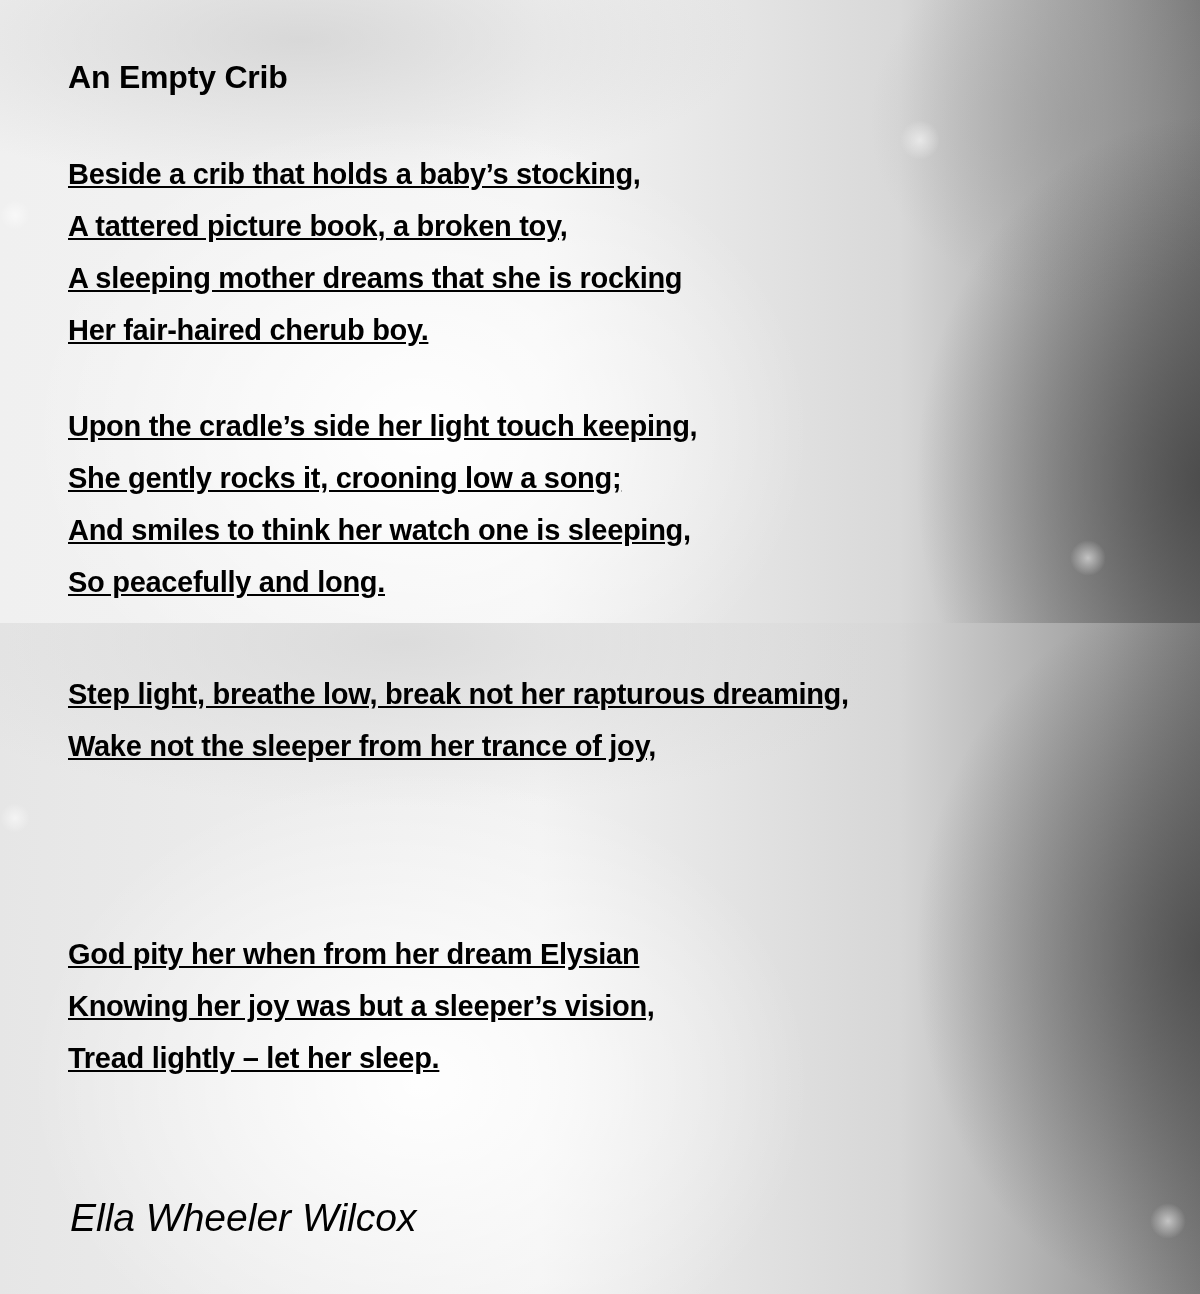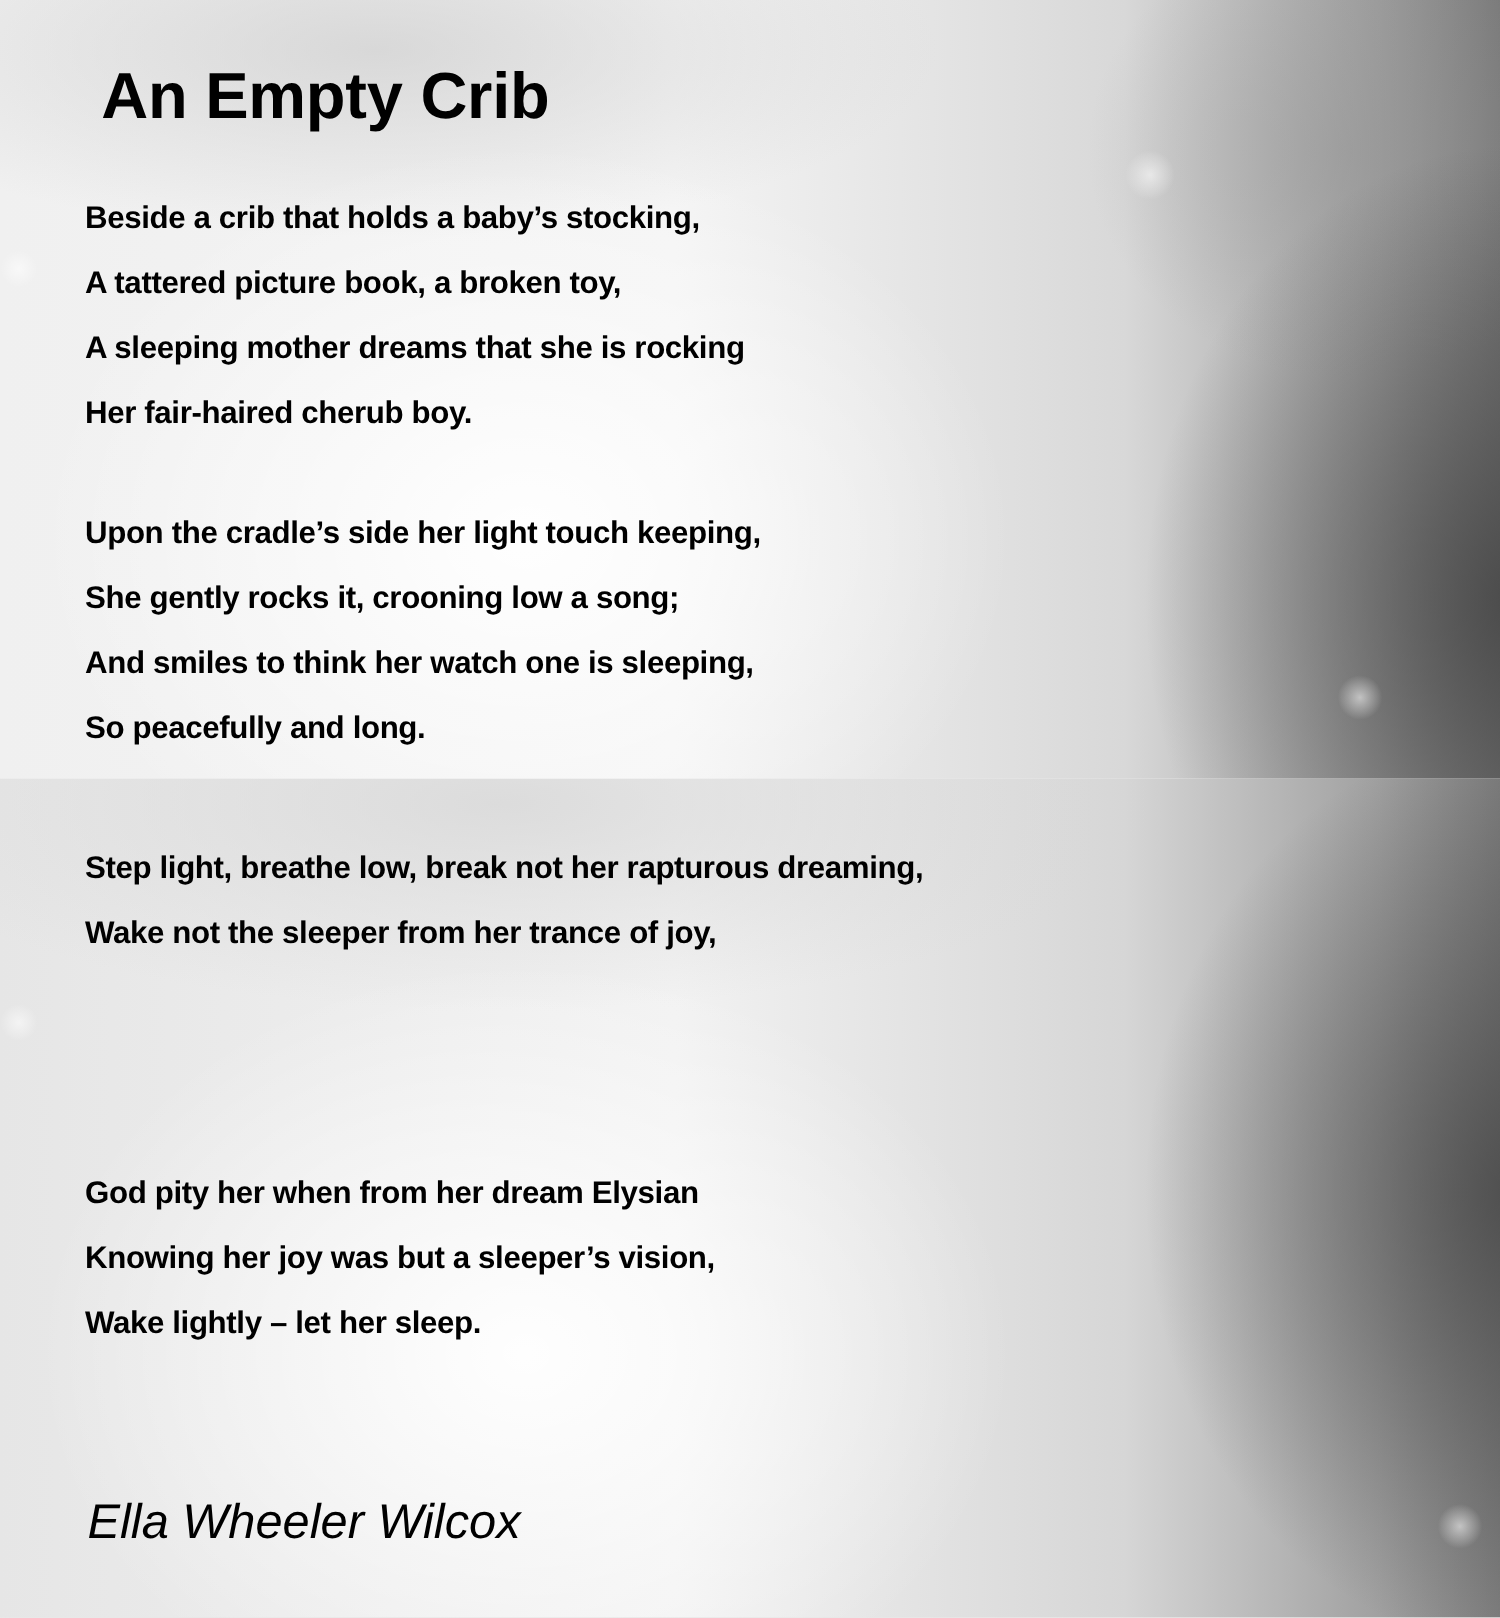--- a/index.html
+++ b/index.html
@@ -44,42 +44,43 @@
       background: radial-gradient(circle, rgba(255,255,255,0.55), rgba(255,255,255,0) 70%);
     }
     .content {
       position: absolute;
       left: 68px;
       top: 0;
       width: 1100px;
     }
     .title {
       position: absolute;
-      left: 13px;
+      left: 0;
       top: 55px;
       margin: 0;
-      font-size: 52px;
+      font-size: 32px;
       font-weight: bold;
       line-height: 44px;
       white-space: nowrap;
       letter-spacing: -0.2px;
     }
     .stanza {
       position: absolute;
       left: 0;
       margin: 0;
     }
     .line {
       display: block;
-      font-size: 25px;
+      font-size: 29px;
       font-weight: bold;
       line-height: 52px;
       height: 52px;
       white-space: nowrap;
       letter-spacing: -0.3px;
+      text-decoration: underline;
     }
     .author {
       position: absolute;
       left: 2px;
       top: 1196px;
       margin: 0;
       font-size: 39px;
       font-style: italic;
       font-weight: normal;
       line-height: 44px;
@@ -118,17 +119,17 @@
   </div>
 
   <div class="stanza" style="top:668px;">
     <span class="line">Step light, breathe low, break not her rapturous dreaming,</span>
     <span class="line">Wake not the sleeper from her trance of joy,</span>
   </div>
 
   <div class="stanza" style="top:928px;">
     <span class="line">God pity her when from her dream Elysian</span>
     <span class="line">Knowing her joy was but a sleeper’s vision,</span>
-    <span class="line">Wake lightly – let her sleep.</span>
+    <span class="line">Tread lightly – let her sleep.</span>
   </div>
 
   <p class="author">Ella Wheeler Wilcox</p>
 </main>
 
 </body></html>

